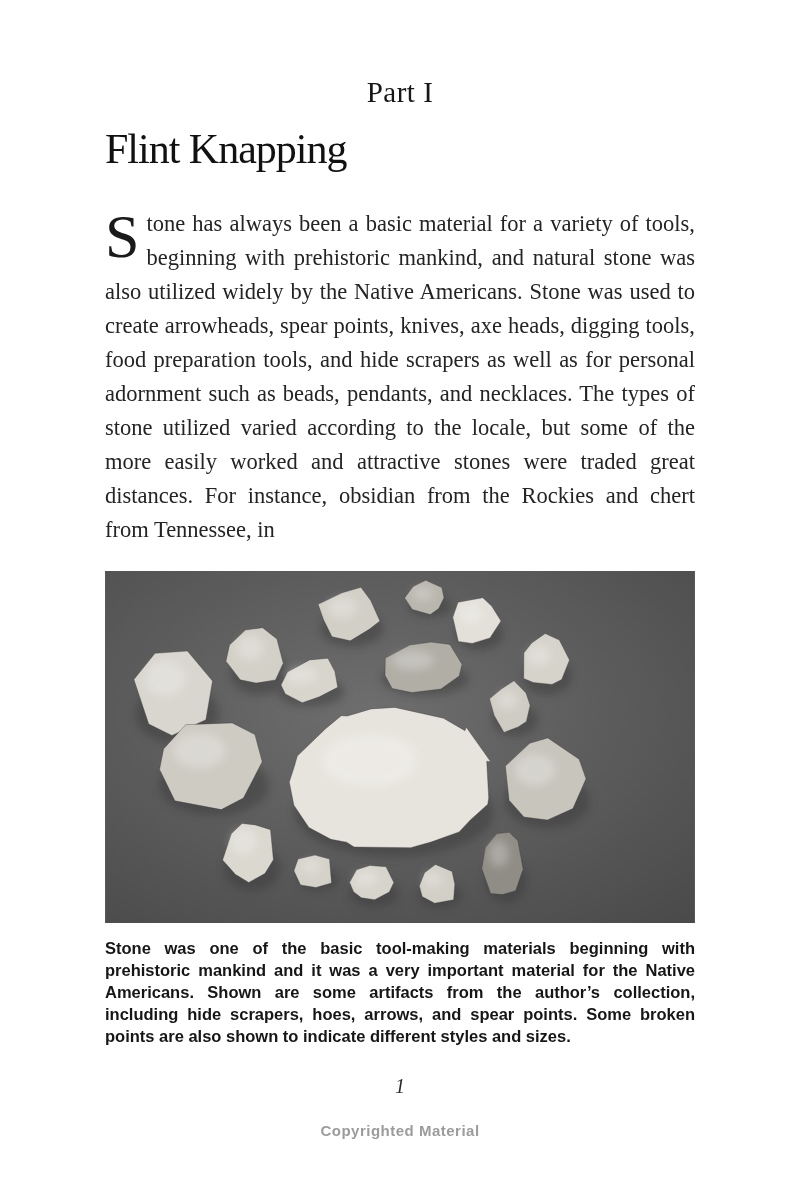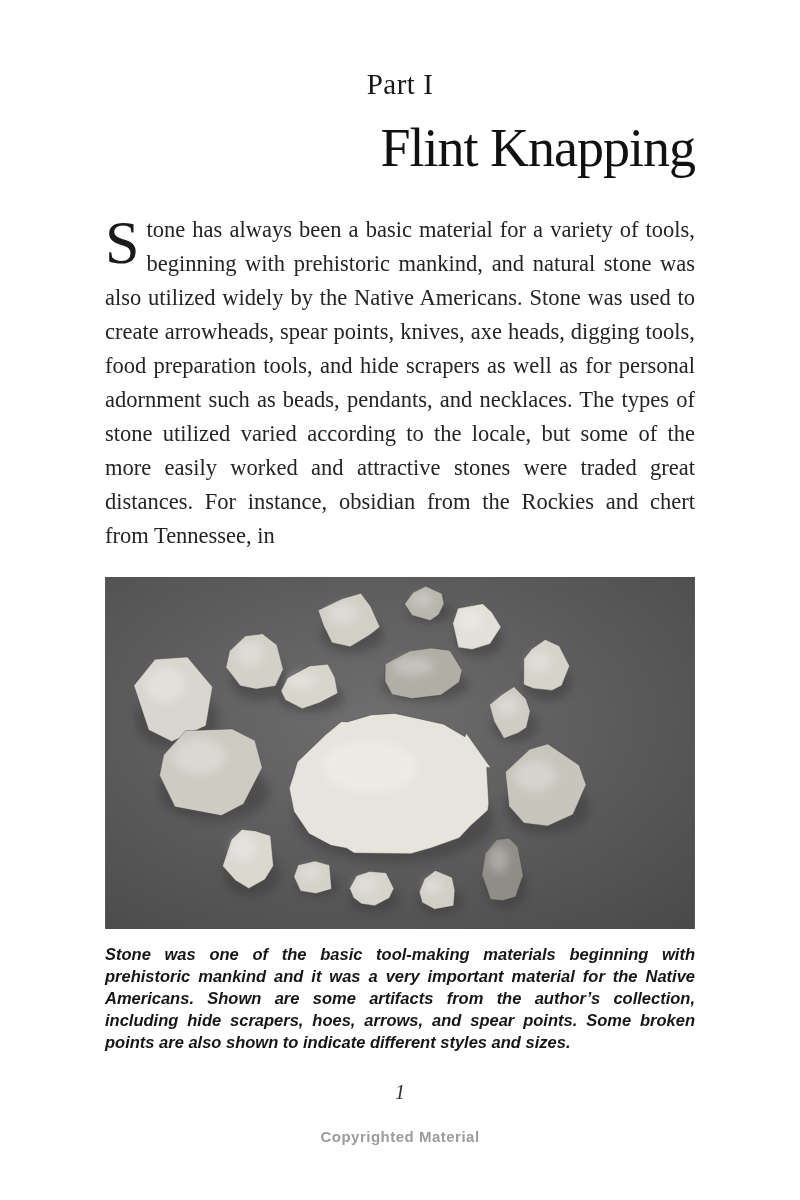--- a/index.html
+++ b/index.html
@@ -1,42 +1,42 @@
 <!DOCTYPE html>
 <html><head>
 <meta charset="utf-8">
 <style>
   html,body{margin:0;padding:0;}
   body{
     width:800px;height:1200px;background:#ffffff;overflow:hidden;
     font-family:"Liberation Serif","DejaVu Serif",serif;color:#1f1f1f;
   }
   .page{width:800px;height:1200px;position:relative;}
-  .content{width:590px;margin:8px auto;padding-top:60px;}
+  .content{width:590px;margin:16px auto;padding-top:60px;}
   .part-label{
     text-align:center;font-size:29px;letter-spacing:0.5px;color:#171717;
   }
   .title{
-    text-align:right;font-size:54px;font-weight:normal;letter-spacing:-1px;
+    text-align:left;font-size:42px;font-weight:normal;letter-spacing:-1px;
     margin:16px 0 0 0;color:#111;
   }
   .body-par{
     margin:34px 0 0 0;font-size:22.5px;line-height:34px;text-align:justify;
     color:#242424;
   }
   .dropcap{
     float:left;font-size:62px;line-height:54px;height:62px;
     padding:2px 7px 0 0;color:#1a1a1a;
   }
   figure{margin:24px 0 0 0;width:590px;}
   .photo-svg{display:block;width:590px;height:352px;background:#585858;}
   figcaption{
     margin-top:14px;
     font-family:"Liberation Sans","DejaVu Sans",sans-serif;
-    font-style:italic;font-weight:bold;font-size:16.5px;line-height:22px;
+    font-weight:bold;font-size:16.5px;line-height:22px;
     text-align:justify;color:#161616;
   }
   .pagenum{
     text-align:center;margin-top:28px;font-size:20px;font-style:italic;color:#2c2c2c;
   }
   .footer{
     text-align:center;margin-top:24px;
     font-family:Liberation Sans, sans-serif;
     font-weight:bold;font-size:15px;letter-spacing:0.5px;
   }

